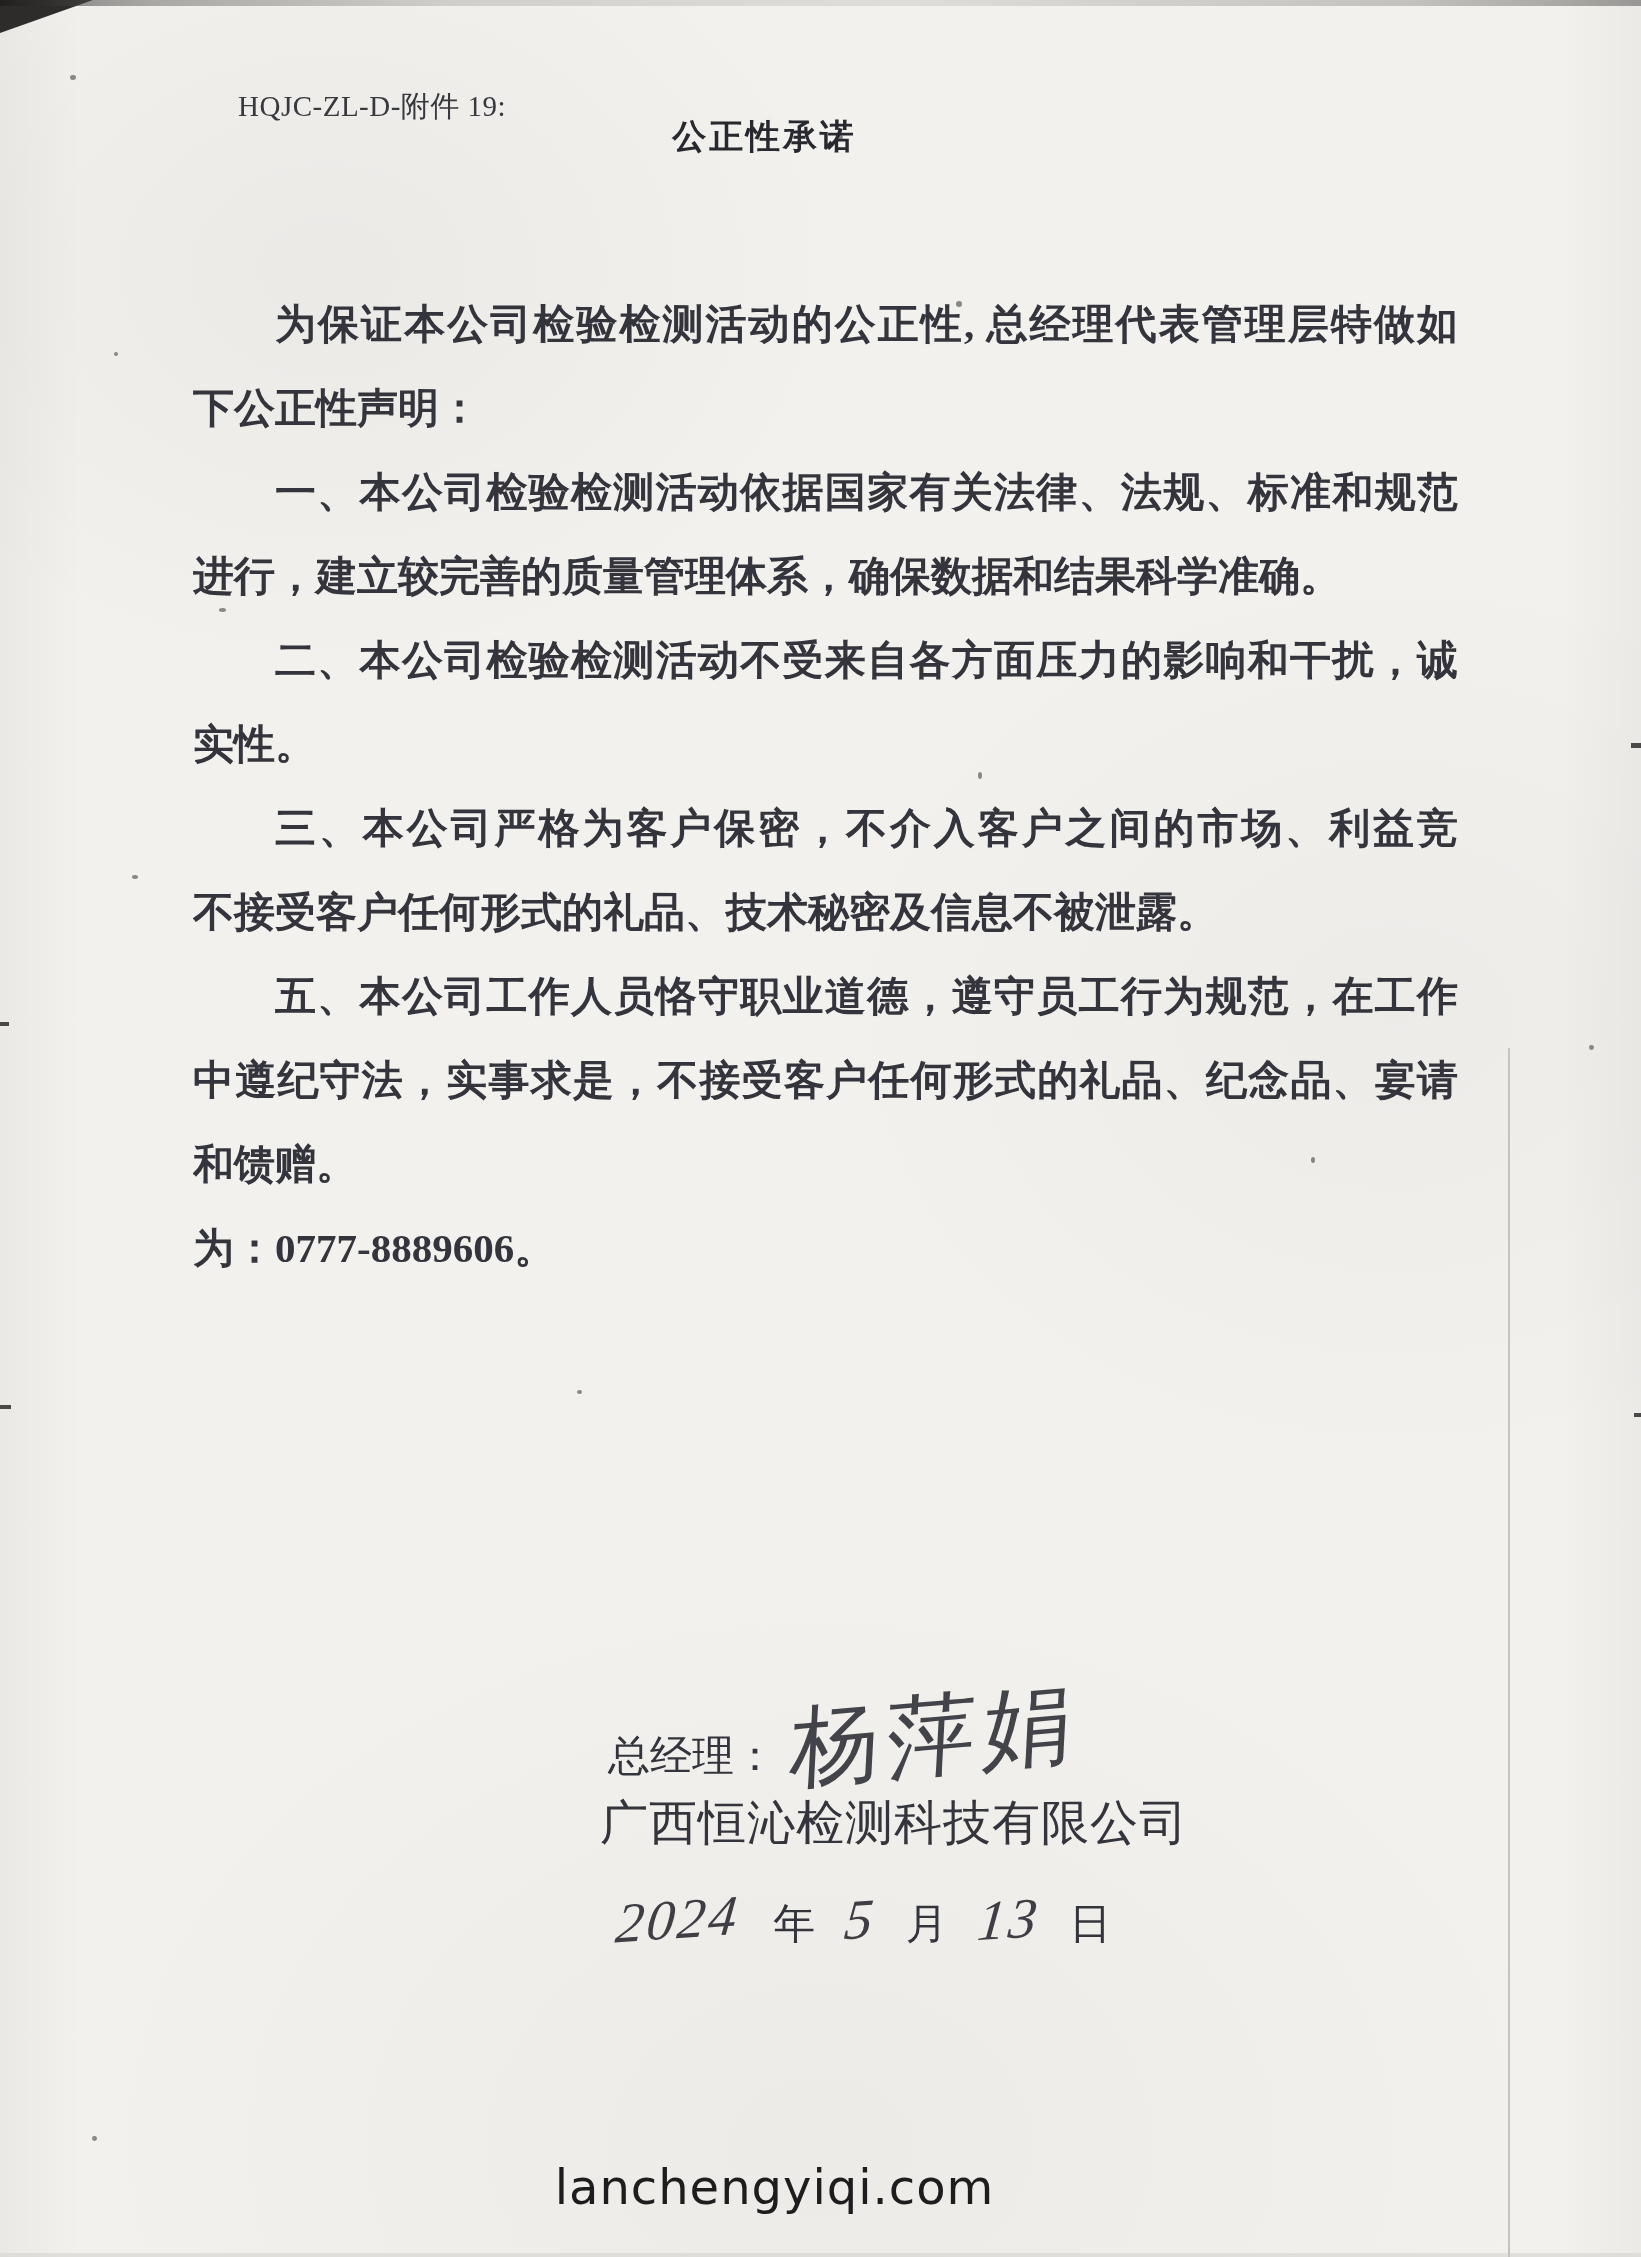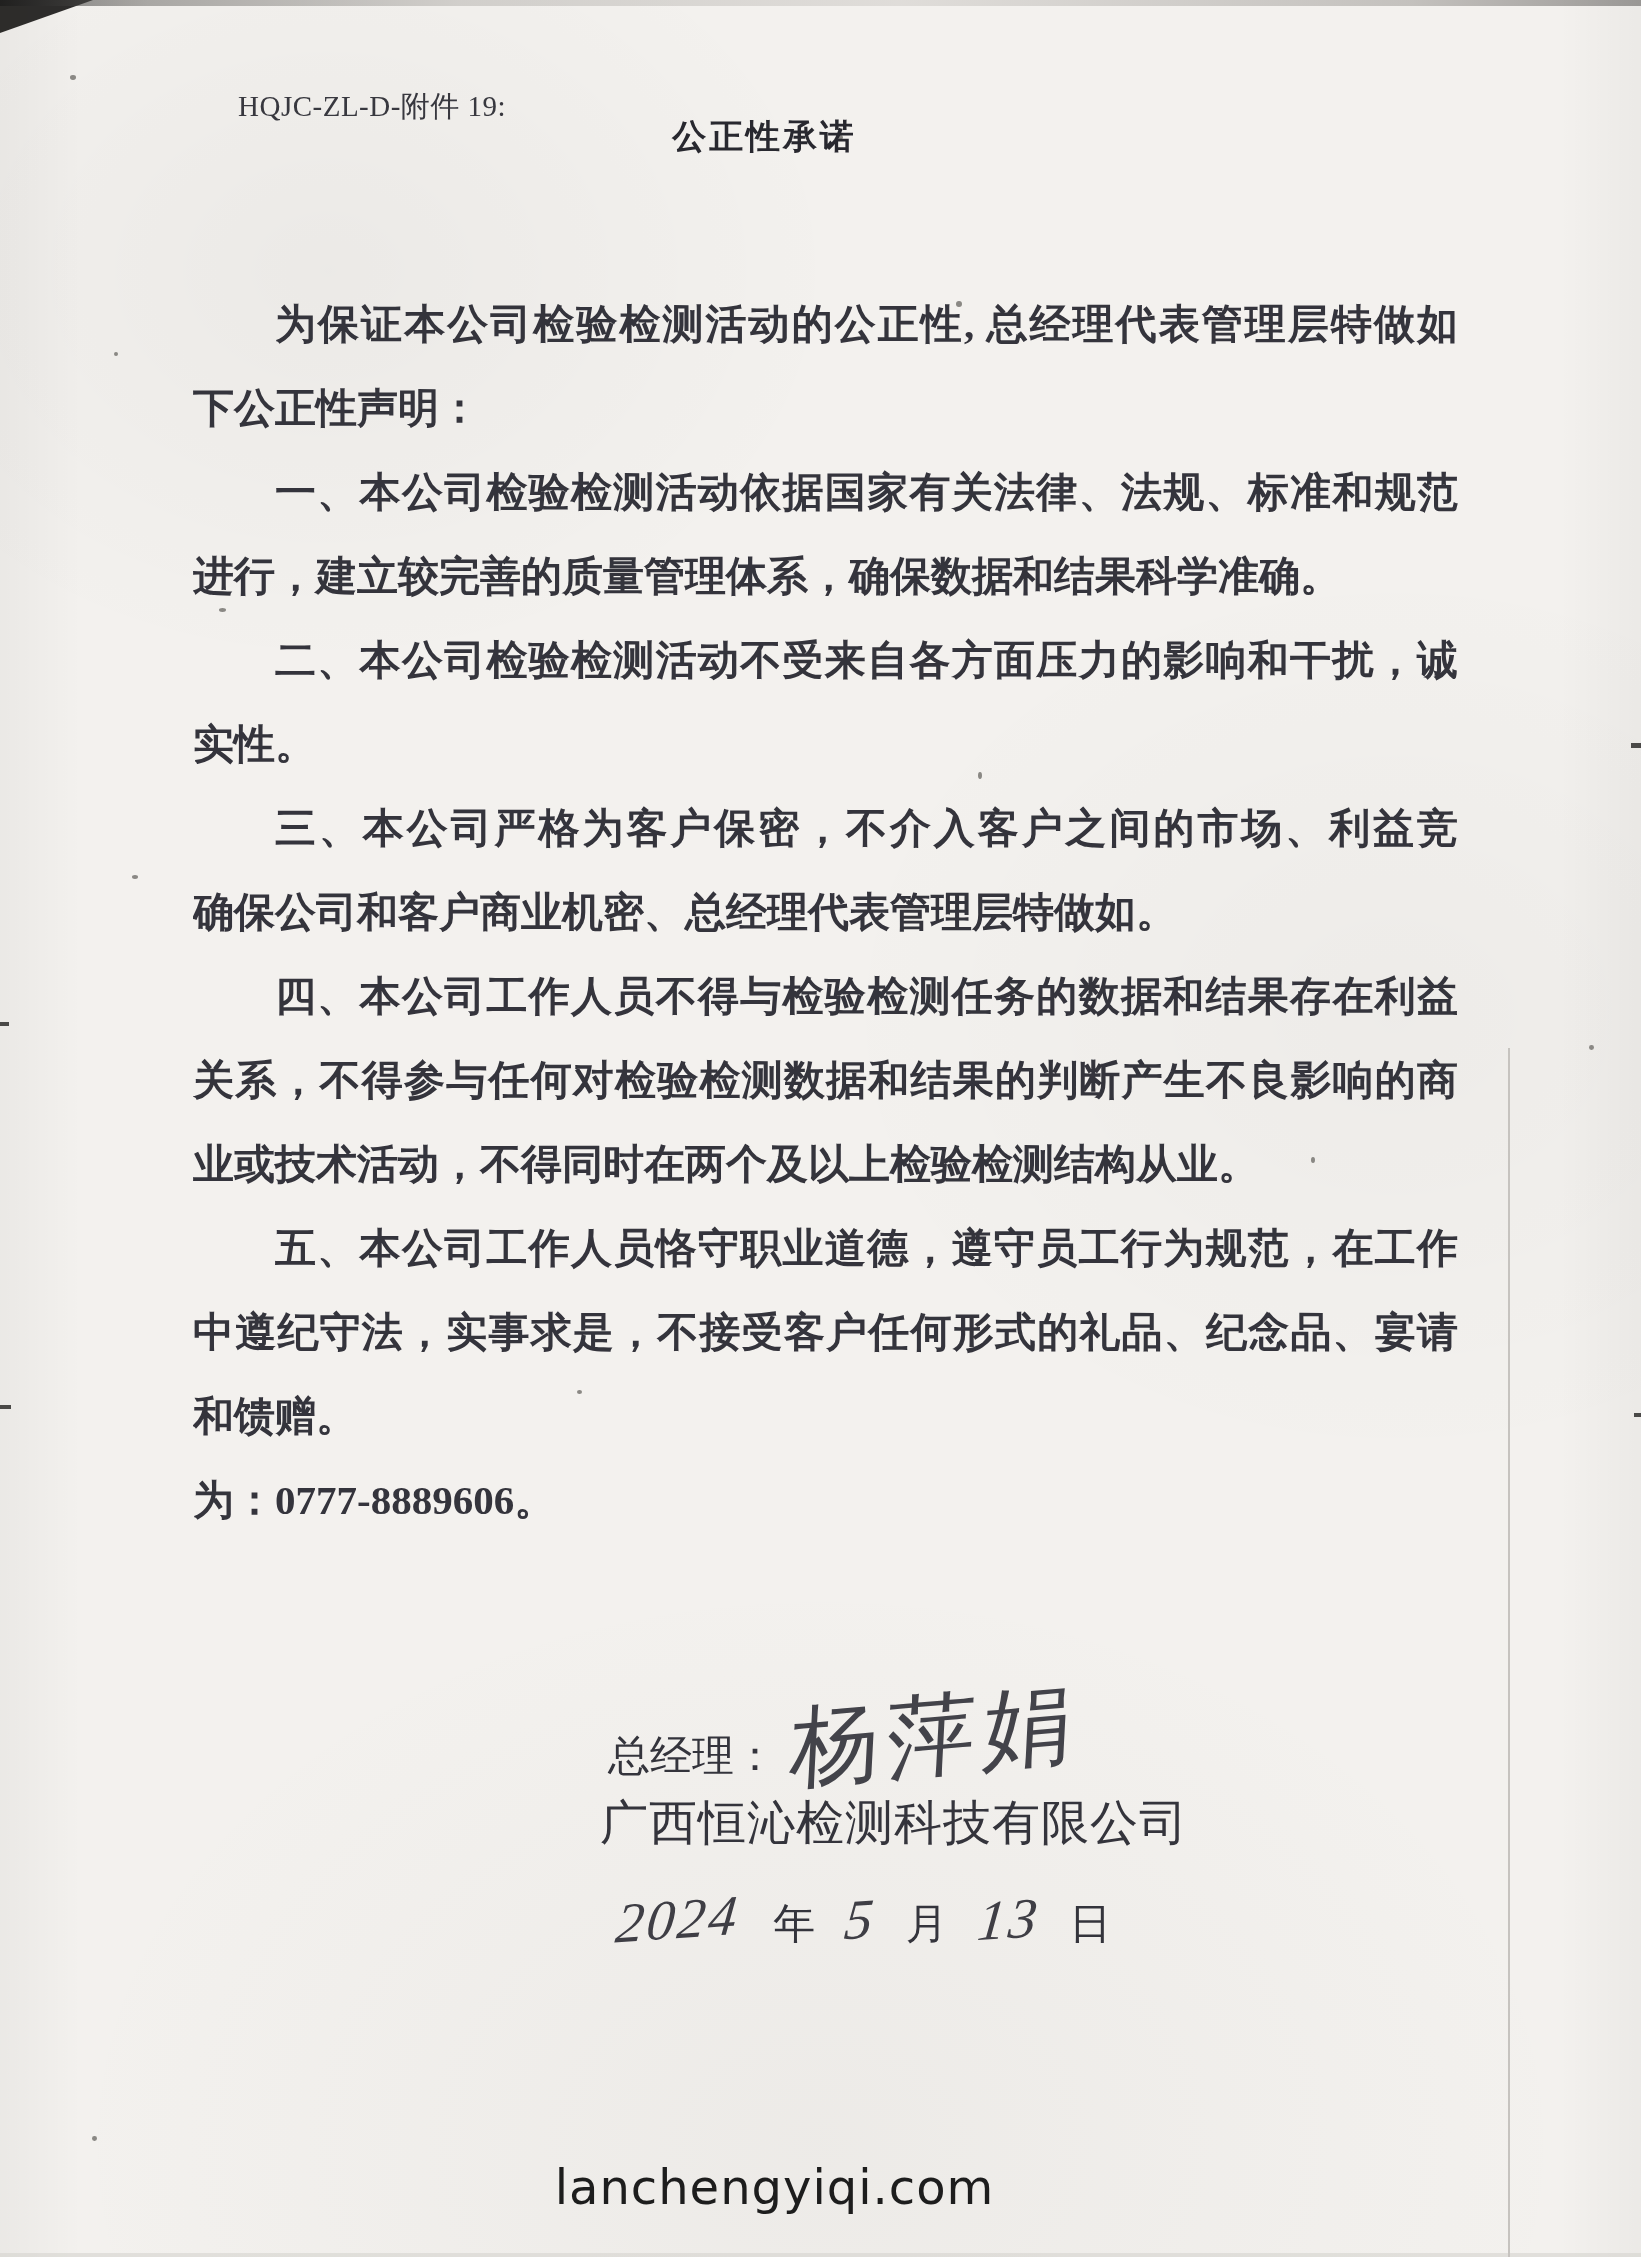--- a/index.html
+++ b/index.html
@@ -92,26 +92,21 @@
     <div class="para">
       <div class="line first fill">一、本公司检验检测活动依据国家有关法律、法规、标准和规范</div>
       <div class="line">进行，建立较完善的质量管理体系，确保数据和结果科学准确。</div>
     </div>
     <div class="para">
       <div class="line first fill">二、本公司检验检测活动不受来自各方面压力的影响和干扰，诚</div>
       <div class="line">实性。</div>
     </div>
     <div class="para">
       <div class="line first fill">三、本公司严格为客户保密，不介入客户之间的市场、利益竞争，</div>
-      <div class="line">确保公司和客户商业机密、总经理代表管理层特做如。</div>
-    </div>
-    <div class="para">
-      <div class="line first fill">四、本公司工作人员不得与检验检测任务的数据和结果存在利益</div>
-      <div class="line fill">关系，不得参与任何对检验检测数据和结果的判断产生不良影响的商</div>
-      <div class="line">业或技术活动，不得同时在两个及以上检验检测结构从业。</div>
+      <div class="line">不接受客户任何形式的礼品、技术秘密及信息不被泄露。</div>
     </div>
     <div class="para">
       <div class="line first fill">五、本公司工作人员恪守职业道德，遵守员工行为规范，在工作</div>
       <div class="line fill">中遵纪守法，实事求是，不接受客户任何形式的礼品、纪念品、宴请</div>
       <div class="line">和馈赠。</div>
     </div>
     <div class="para">
       <div class="line">为：0777-8889606。</div>
     </div>
   </div>

